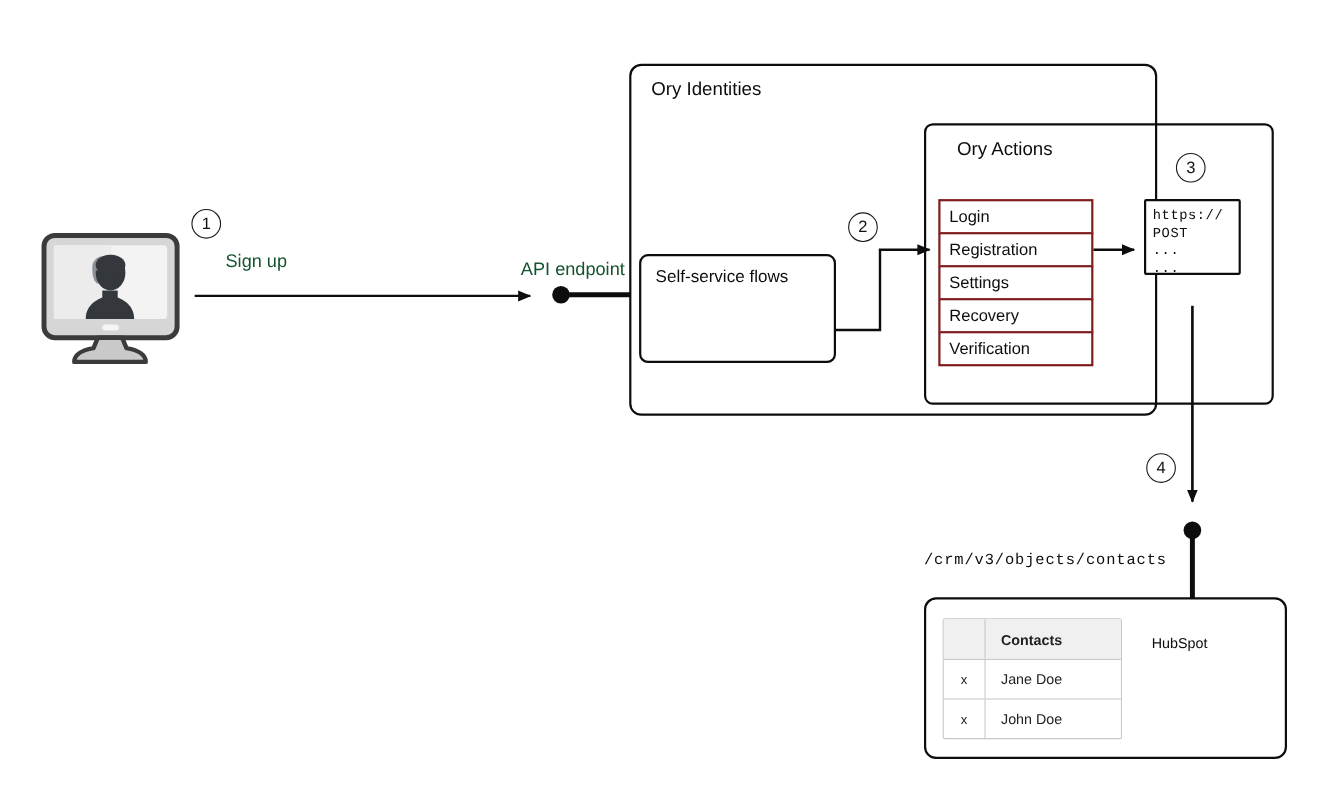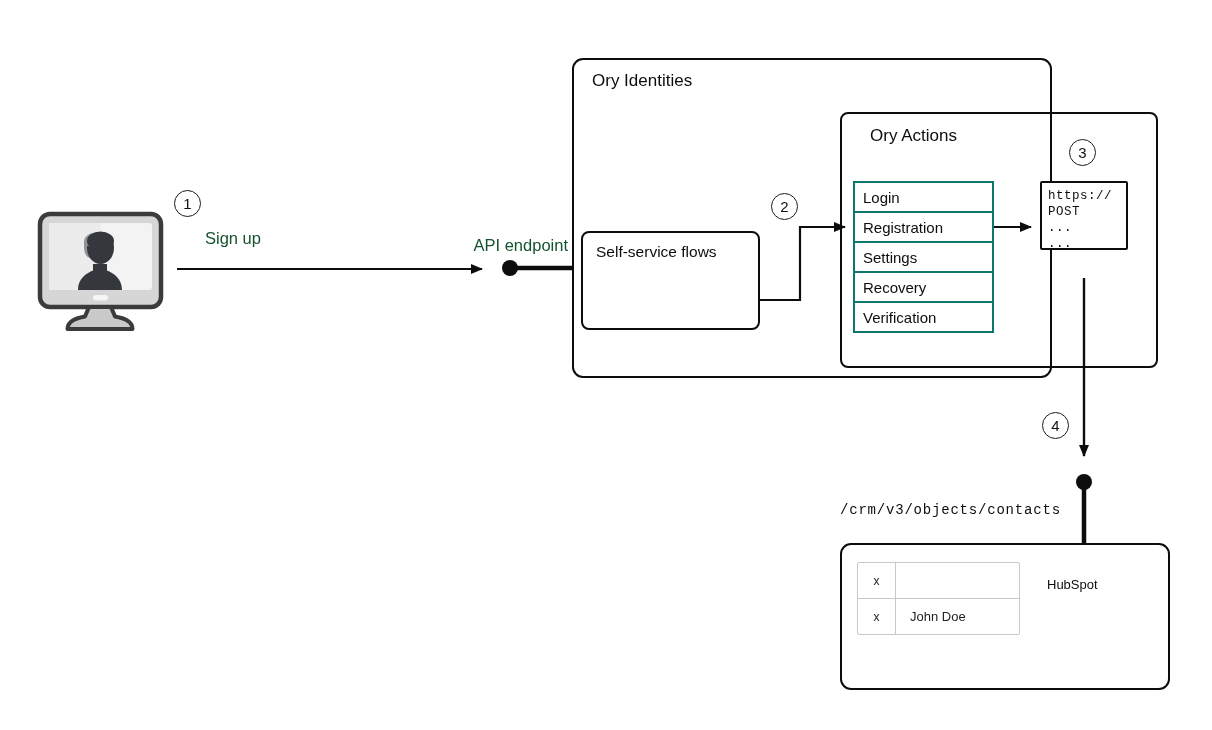--- a/index.html
+++ b/index.html
@@ -18,21 +18,21 @@
   .box{position:absolute;border:2.5px solid #0d0d0d;background:#fff;box-sizing:border-box;}
   .box-title{font-size:17px;color:#0d0d0d;white-space:nowrap;}
   .ory-identities{left:572px;top:58px;width:480px;height:320px;border-radius:11px;background:transparent;}
   .ory-identities .box-title{position:absolute;left:18px;top:11px;}
   .self-service{left:581px;top:231px;width:179px;height:99px;border-radius:8px;}
   .self-service .box-title{position:absolute;left:13px;top:10px;font-size:15.5px;}
   .ory-actions{left:840px;top:112px;width:318px;height:256px;border-radius:8px;background:transparent;}
   .ory-actions .box-title{position:absolute;left:28px;top:12px;}
   .flow-list{position:absolute;left:853px;top:181px;width:141px;}
   .flow-row{
-    box-sizing:border-box;height:32px;margin-top:-2px;border:2px solid #0f766e;background:#fff;
+    box-sizing:border-box;height:32px;margin-top:-2px;border:2px solid #7f1d1d;background:#fff;
     display:flex;align-items:center;padding-left:8px;font-size:15px;color:#0d0d0d;white-space:nowrap;
   }
   .flow-row:first-child{margin-top:0;}
   .code-box{
     position:absolute;left:1040px;top:181px;width:88px;height:69px;
     border:2.5px solid #0d0d0d;border-radius:2px;background:#fff;box-sizing:border-box;
     padding:5px 0 0 6px;font-family:"Liberation Mono",monospace;font-size:12.5px;
     line-height:16px;letter-spacing:0.5px;color:#0d0d0d;
   }
   .endpoint-path{
@@ -136,22 +136,27 @@
     <div>POST</div>
     <div>...</div>
     <div>...</div>
   </div>
 
   <div class="endpoint-path">/crm/v3/objects/contacts</div>
 
   <div class="box hubspot-box">
     <div class="hubspot-title">HubSpot</div>
     <div class="contacts-table">
+      <div class="ct-row ct-head">
+        <div class="ct-c1"></div>
+        <div class="ct-c2">Contacts</div>
+      </div>
       <div class="ct-row ct-data">
         <div class="ct-c1">x</div>
+        <div class="ct-c2">Jane Doe</div>
       </div>
       <div class="ct-row ct-data">
         <div class="ct-c1">x</div>
         <div class="ct-c2">John Doe</div>
       </div>
     </div>
   </div>
 
 </div>
 

